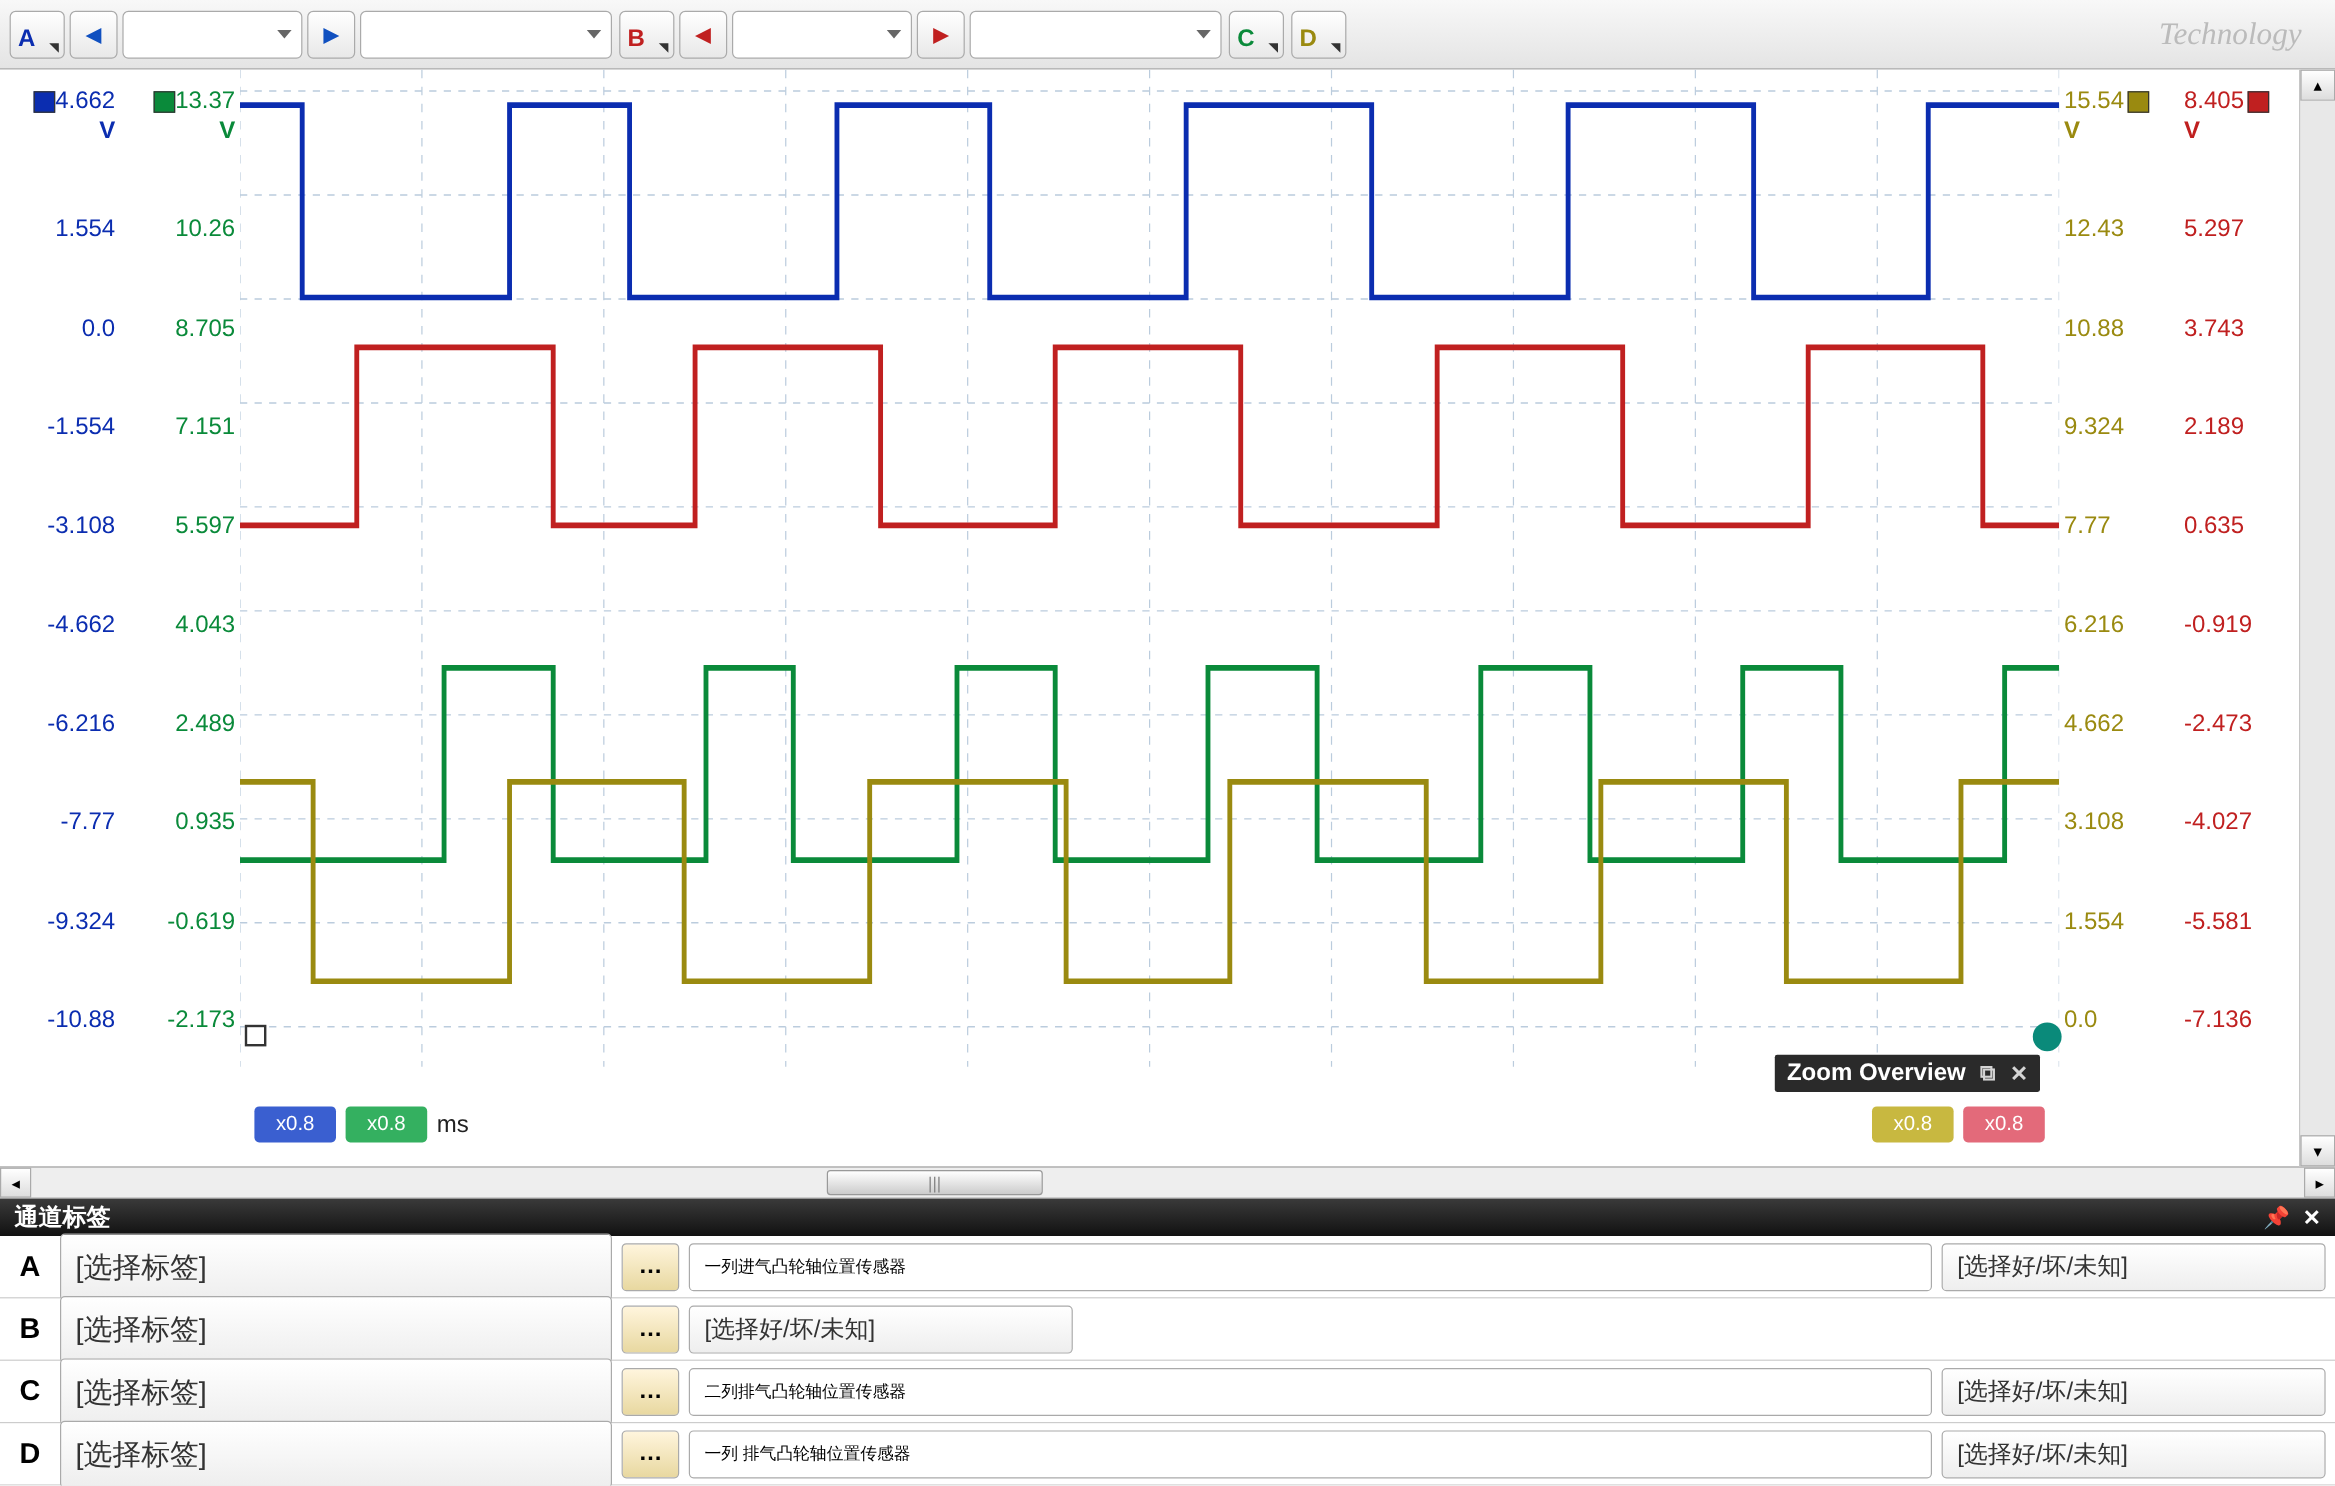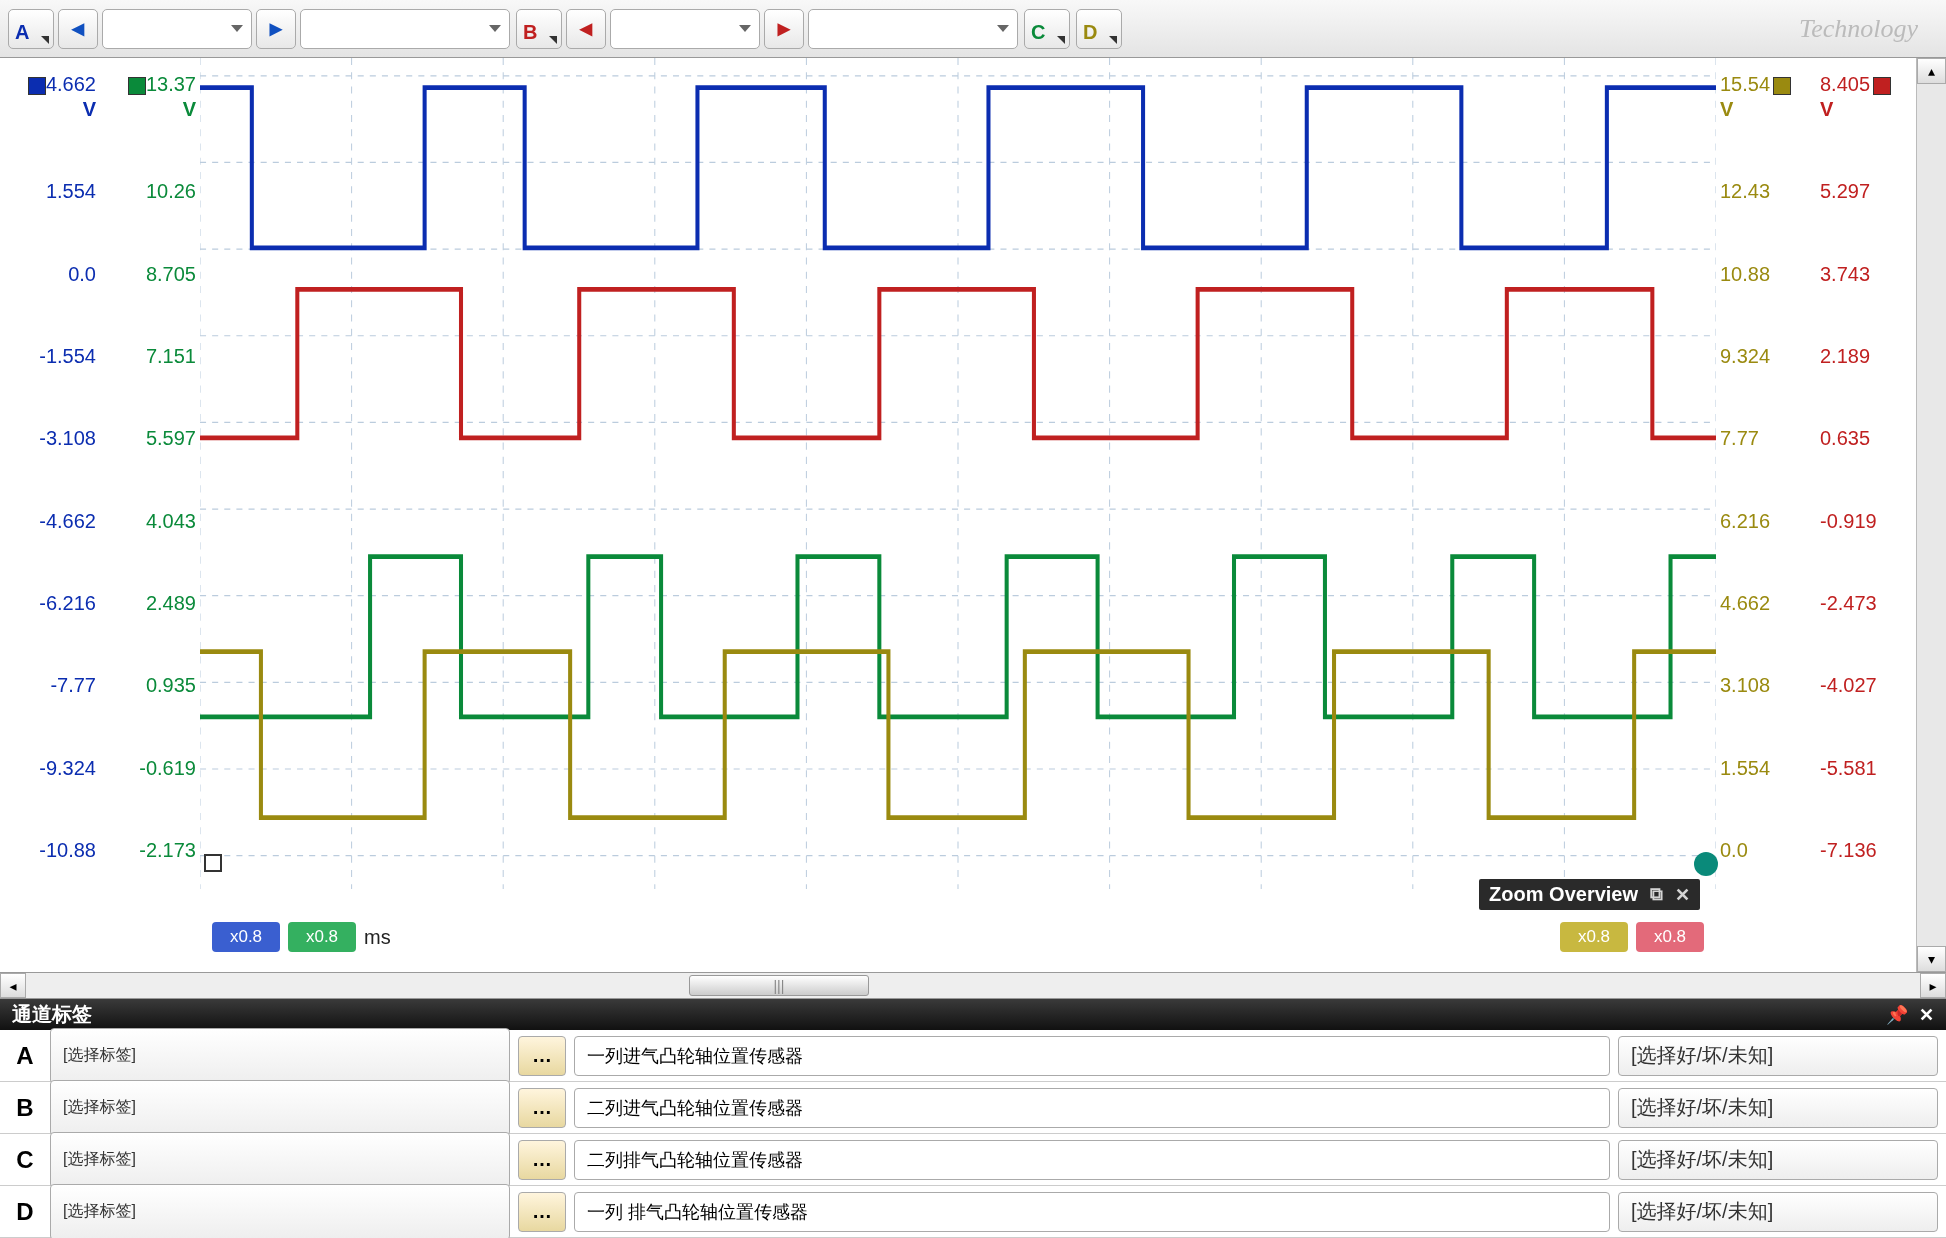--- a/index.html
+++ b/index.html
@@ -47,24 +47,24 @@
   .hscroll .ar{width:26px;border:1px solid #aaa;background:linear-gradient(#fff,#ddd);display:flex;align-items:center;justify-content:center;}
   .hscroll .track{flex:1;position:relative;}
   .hscroll .thumb{position:absolute;left:35%;width:180px;top:2px;bottom:2px;background:linear-gradient(#fff,#ccc);border:1px solid #999;border-radius:3px;display:flex;align-items:center;justify-content:center;color:#888;}
   
   
   .panel-hdr{height:31px;background:linear-gradient(#3a3a3a,#111);color:#fff;display:flex;align-items:center;padding:0 12px;font-size:20px;font-weight:bold;}
   .panel-hdr .icons{margin-left:auto;display:flex;gap:10px;font-size:18px;}
   .labels{background:#fff;}
   .lrow{display:flex;align-items:center;height:52px;border-bottom:1px solid #ccc;}
   .lrow .ch{width:50px;text-align:center;font-weight:bold;font-size:24px;}
-  .lrow .sel{flex:0 0 460px;height:56px;border:1px solid #aaa;border-radius:4px;background:linear-gradient(#fff,#eee);display:flex;align-items:center;padding:0 12px;font-size:16px;color:#333;position:relative;text-align:right;}
+  .lrow .sel{flex:0 0 460px;height:56px;border:1px solid #aaa;border-radius:4px;background:linear-gradient(#fff,#eee);display:flex;align-items:center;padding:0 12px;font-size:24px;color:#333;position:relative;text-align:right;}
   .lrow .sel .tri-d{position:absolute;right:12px;}
   .lrow .dots{width:48px;height:40px;margin:0 8px;border:1px solid #aaa;border-radius:4px;background:linear-gradient(#fff5dd,#e8d8a0);display:flex;align-items:center;justify-content:center;font-size:20px;font-weight:bold;}
-  .lrow .desc{flex:1;height:40px;border:1px solid #aaa;border-radius:4px;background:#fff;display:flex;align-items:center;padding:0 12px;font-size:18px;margin-right:8px;}
+  .lrow .desc{flex:1;height:40px;border:1px solid #aaa;border-radius:4px;background:#fff;display:flex;align-items:center;padding:0 12px;font-size:14px;margin-right:8px;}
   .lrow .cond{flex:0 0 320px;height:40px;border:1px solid #aaa;border-radius:4px;background:linear-gradient(#fff,#eee);display:flex;align-items:center;padding:0 12px;font-size:20px;color:#333;position:relative;margin-right:8px;}
   .lrow .cond .tri-d{position:absolute;right:12px;}
   .unit-lbl{font-size:20px;margin-top:2px;font-weight:bold;}
 </style>
 </head>
 <body>
 
 <div class="toolbar">
   <div class="ch-group">
     <div class="ch-btn" style="color:#0b2db0">
@@ -232,21 +232,20 @@
       <div class="ch">A</div>
       <div class="sel">[选择标签]<span class="tri-d"></span></div>
       <div class="dots">…</div>
       <div class="desc">一列进气凸轮轴位置传感器</div>
       <div class="cond">[选择好/坏/未知]<span class="tri-d"></span></div>
     </div>
     <div class="lrow">
       <div class="ch">B</div>
       <div class="sel">[选择标签]<span class="tri-d"></span></div>
       <div class="dots">…</div>
-      <div class="desc">二列进气凸轮轴位置传感器</div>
       <div class="cond">[选择好/坏/未知]<span class="tri-d"></span></div>
     </div>
     <div class="lrow">
       <div class="ch">C</div>
       <div class="sel">[选择标签]<span class="tri-d"></span></div>
       <div class="dots">…</div>
       <div class="desc">二列排气凸轮轴位置传感器</div>
       <div class="cond">[选择好/坏/未知]<span class="tri-d"></span></div>
     </div>
     <div class="lrow">

